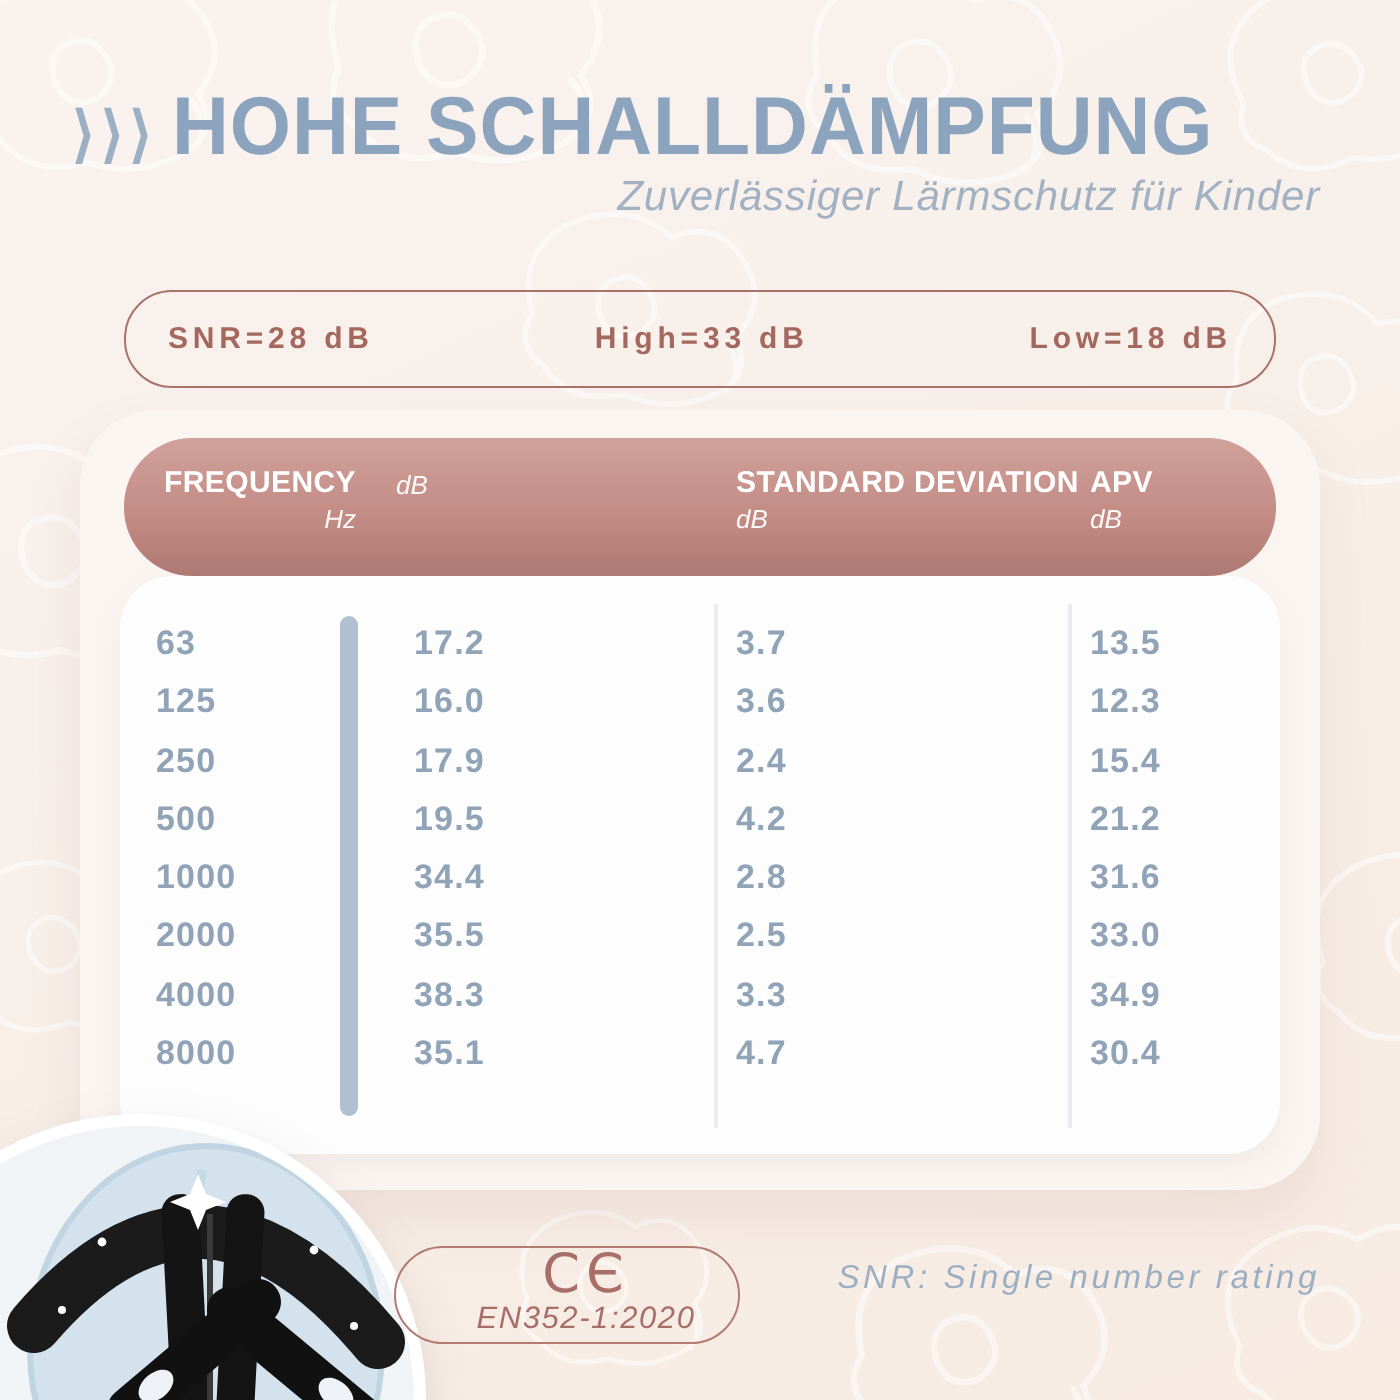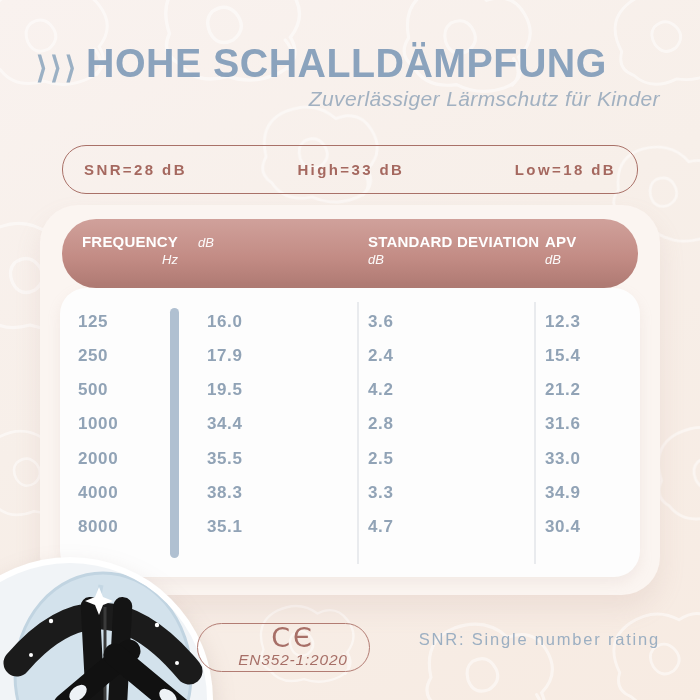--- a/index.html
+++ b/index.html
@@ -99,21 +99,21 @@
     font-size:27px; font-weight:500; letter-spacing:3px; color:#a76f67;
     line-height:1;
   }
   .ce-std {
     font-style:italic; font-size:15.5px;
     letter-spacing:0.8px; color:#a76f67; white-space:nowrap;
   }
 
   .footnote { position:absolute; right:40px; top:628px; text-align:right; }
   .footnote div {
-    font-size:16.5px; letter-spacing:1.8px;
+    font-style:italic; font-size:16.5px; letter-spacing:1.8px;
     color:#9cafc2; line-height:23px; white-space:nowrap;
   }
 </style>
 </head>
 <body>
 
 <div class="canvas">
 
   <svg class="pattern" viewBox="0 0 700 700">
     <defs>
@@ -169,20 +169,26 @@
         <span class="hunit">dB</span>
       </div>
     </div>
 
     <div class="card">
       <div class="vbar"></div>
       <div class="vline v1"></div>
       <div class="vline v2"></div>
       <div class="tbody">
           <div class="trow">
+            <div class="tcell c0">63</div>
+            <div class="tcell c1">17.2</div>
+            <div class="tcell c2">3.7</div>
+            <div class="tcell c3">13.5</div>
+          </div>
+          <div class="trow">
             <div class="tcell c0">125</div>
             <div class="tcell c1">16.0</div>
             <div class="tcell c2">3.6</div>
             <div class="tcell c3">12.3</div>
           </div>
           <div class="trow">
             <div class="tcell c0">250</div>
             <div class="tcell c1">17.9</div>
             <div class="tcell c2">2.4</div>
             <div class="tcell c3">15.4</div>

